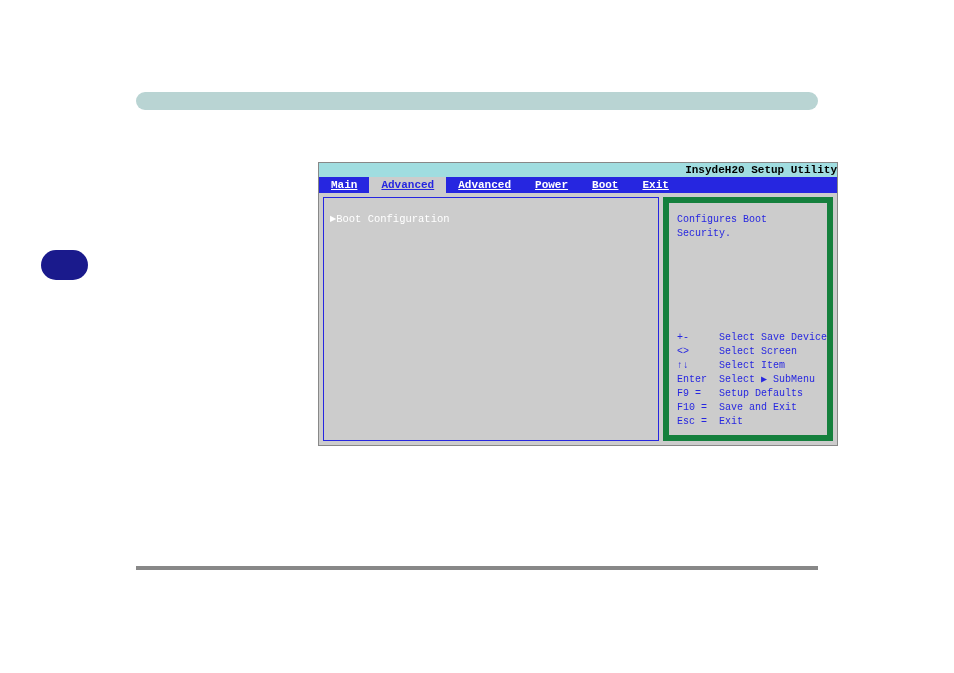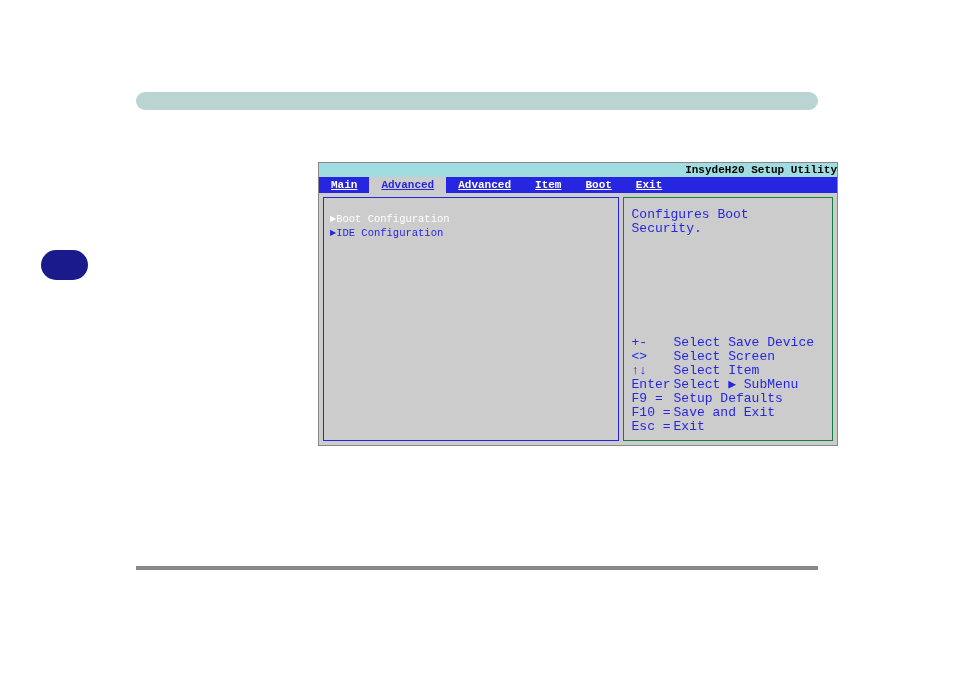--- a/index.html
+++ b/index.html
@@ -80,25 +80,25 @@
     width: 340px;
     border: 1px solid #2626e0;
     background: #cccccc;
     padding: 14px 6px 6px 6px;
     box-sizing: border-box;
     font-size: 10.5px;
     color: #2626e0;
   }
   .bios-right {
     flex: 1;
-    border: 1px solid #15803d;
+    border: 6px solid #15803d;
     background: #cccccc;
-    padding: 10px 18px 6px 8px;
+    padding: 10px 0 6px 8px;
     box-sizing: border-box;
-    font-size: 13px;
+    font-size: 10px;
     color: #2626e0;
     display: flex;
     flex-direction: column;
     justify-content: space-between;
   }
   .menu-entry {
     line-height: 14px;
     white-space: pre;
   }
   .menu-entry.highlight {
@@ -140,28 +140,27 @@
 <div class="top-bar"></div>
 
 <div class="pill"></div>
 
 <div class="bios-window">
   <div class="bios-title">InsydeH20 Setup Utility</div>
   <div class="bios-menu">
     <span class="menu-item">Main</span>
     <span class="menu-item selected">Advanced</span>
     <span class="menu-item">Advanced</span>
-    <span class="menu-item">Item</span>
+    <span class="menu-item">Power</span>
     <span class="menu-item">Boot</span>
     <span class="menu-item">Exit</span>
   </div>
   <div class="bios-body">
     <div class="bios-left">
       <div class="menu-entry"><span class="menu-entry highlight"><span class="tri">▶</span><span>Boot Configuration</span></span></div>
-      <div class="menu-entry"><span class="tri">▶</span><span>IDE Configuration</span></div>
     </div>
     <div class="bios-right">
       <div class="help-text">
         <div>Configures Boot</div>
         <div>Security.</div>
       </div>
       <div class="key-hints">
         <div class="key-row"><span class="key-key">+-</span><span>Select Save Device</span></div>
         <div class="key-row"><span class="key-key">&lt;&gt;</span><span>Select Screen</span></div>
         <div class="key-row"><span class="key-key">↑↓</span><span>Select Item</span></div>

